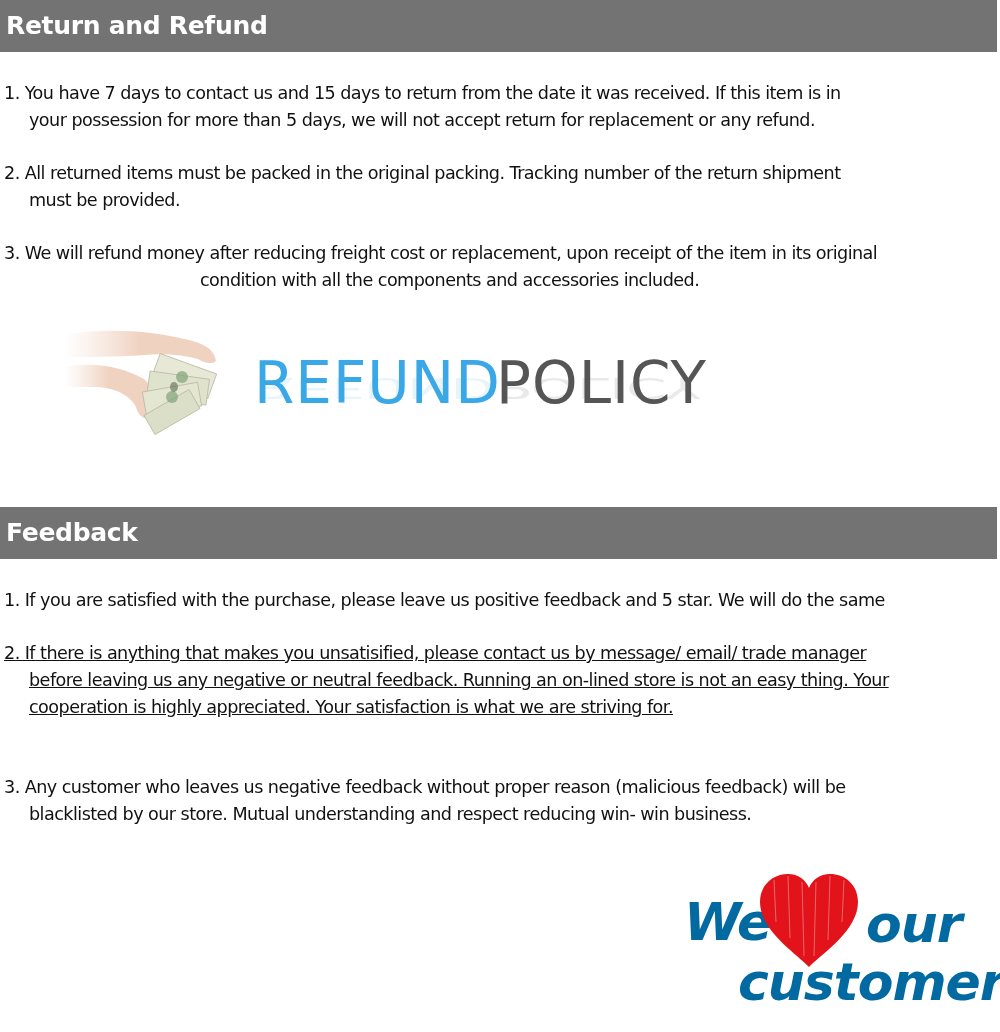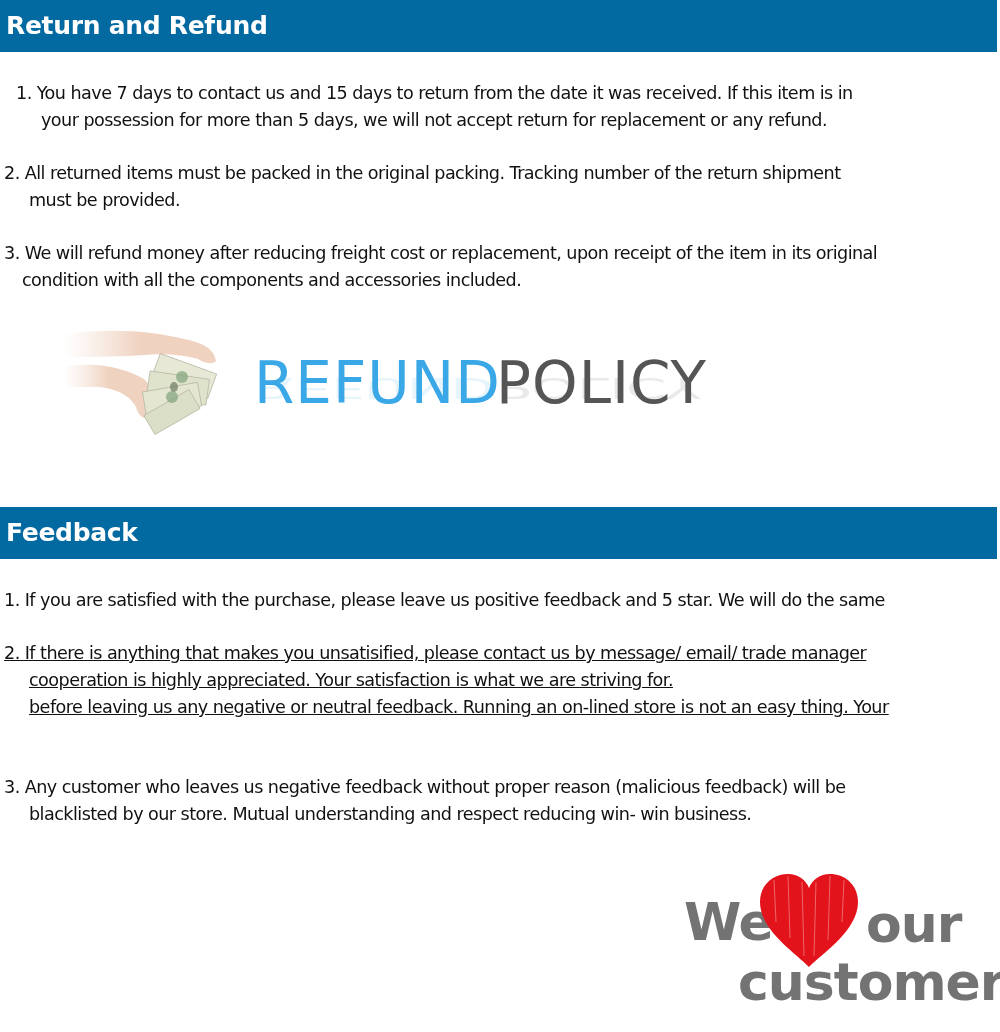--- a/index.html
+++ b/index.html
@@ -1,53 +1,53 @@
 <!DOCTYPE html>
 <html><head>
 <meta charset="utf-8">
 <style>
   html, body { margin: 0; padding: 0; background: #ffffff; }
   body { width: 1000px; height: 1032px; position: relative; overflow: hidden;
          font-family: "DejaVu Sans", sans-serif; color: #111; }
   .section-header { position: absolute; left: 0; width: 997px; height: 52px;
-         background: #0369a1; color: #fff; font-weight: bold; font-size: 25px;
+         background: #737373; color: #fff; font-weight: bold; font-size: 25px;
          line-height: 52px; padding-left: 6px; box-sizing: border-box;
          font-family: "DejaVu Sans", sans-serif; letter-spacing: -0.3px; }
   .para { position: absolute; left: 4px; font-size: 17.6px; line-height: 27px;
           font-family: "DejaVu Sans", sans-serif; letter-spacing: -0.55px;
           white-space: nowrap; color: #111; }
   .para .line2 { display: block; padding-left: 25px; }
   .para .line2.small { padding-left: 18px; }
   .banner { position: absolute; left: 64px; top: 317px; width: 650px; height: 130px; }
   .banner-text { position: absolute; top: 32px; font-family: "DejaVu Sans", sans-serif;
           font-size: 58px; font-weight: normal; letter-spacing: 1px; }
   .refund { left: 190px; color: #3aa7e6; }
   .policy { left: 432px; color: #555; }
   .reflection { position: absolute; top: 88px; font-size: 58px; opacity: 0.12;
           transform: scaleY(-0.5); transform-origin: top; }
   .love { position: absolute; left: 680px; top: 872px; width: 300px; height: 150px; }
   .love-word { position: absolute; font-family: "DejaVu Sans", sans-serif;
-          font-weight: bold; color: #737373; font-size: 52px; letter-spacing: -1px; }
+          font-weight: bold; color: #0369a1; font-size: 52px; letter-spacing: -1px; font-style: italic; }
 </style>
 </head>
 <body>
 
 <div class="section-header" style="top:0;">
   <span>Return and Refund</span>
 </div>
 
-<div class="para" style="top:80px;margin-left:12px;">
+<div class="para" style="top:80px;">
   <span>1. You have 7 days to contact us and 15 days to return from the date it was received. If this item is in</span>
   <span class="line2">your possession for more than 5 days, we will not accept return for replacement or any refund.</span>
 </div>
 <div class="para" style="top:160px;">
   <span>2. All returned items must be packed in the original packing. Tracking number of the return shipment</span>
   <span class="line2">must be provided.</span>
 </div>
-<div class="para" style="top:240px;">
+<div class="para" style="top:240px;text-align:center;">
   <span>3. We will refund money after reducing freight cost or replacement, upon receipt of the item in its original</span>
   <span class="line2 small">condition with all the components and accessories included.</span>
 </div>
 
 <div class="banner">
   <svg width="180" height="130" viewBox="0 0 180 130" style="position:absolute;left:0;top:0;">
     <defs>
       <linearGradient id="armfade" x1="0" x2="1" y1="0" y2="0">
         <stop offset="0" stop-color="#f3ddd0" stop-opacity="0"></stop>
         <stop offset="0.5" stop-color="#f0d2c0" stop-opacity="1"></stop>
@@ -76,22 +76,22 @@
 
 <div class="section-header" style="top:507px;">
   <span>Feedback</span>
 </div>
 
 <div class="para" style="top:587px;">
   <span>1. If you are satisfied with the purchase, please leave us positive feedback and 5 star. We will do the same</span>
 </div>
 <div class="para" style="top:640px;text-decoration:underline;">
   <span>2. If there is anything that makes you unsatisified, please contact us by message/ email/ trade manager</span>
+  <span class="line2">before leaving us any negative or neutral feedback. Running an on-lined store is not an easy thing. Your</span>
   <span class="line2">cooperation is highly appreciated. Your satisfaction is what we are striving for.</span>
-  <span class="line2">before leaving us any negative or neutral feedback. Running an on-lined store is not an easy thing. Your</span>
 </div>
 <div class="para" style="top:774px;">
   <span>3. Any customer who leaves us negative feedback without proper reason (malicious feedback) will be</span>
   <span class="line2">blacklisted by our store. Mutual understanding and respect reducing win- win business.</span>
 </div>
 
 <div class="love">
   <span class="love-word" style="left:4px;top:20px;">We</span>
   <svg width="110" height="100" viewBox="0 0 110 100" style="position:absolute;left:74px;top:0px;">
     <path d="M55 95 C40 80 6 58 6 30 C6 12 20 2 34 2 C44 2 52 8 55 16 C58 8 66 2 76 2 C90 2 104 12 104 30 C104 58 70 80 55 95 Z" fill="#e3131b"></path>

